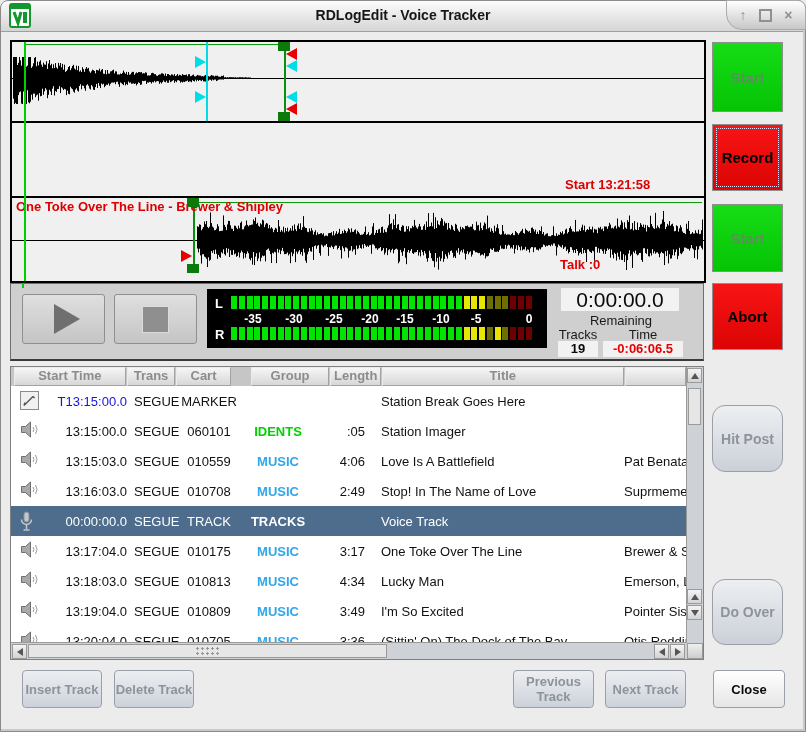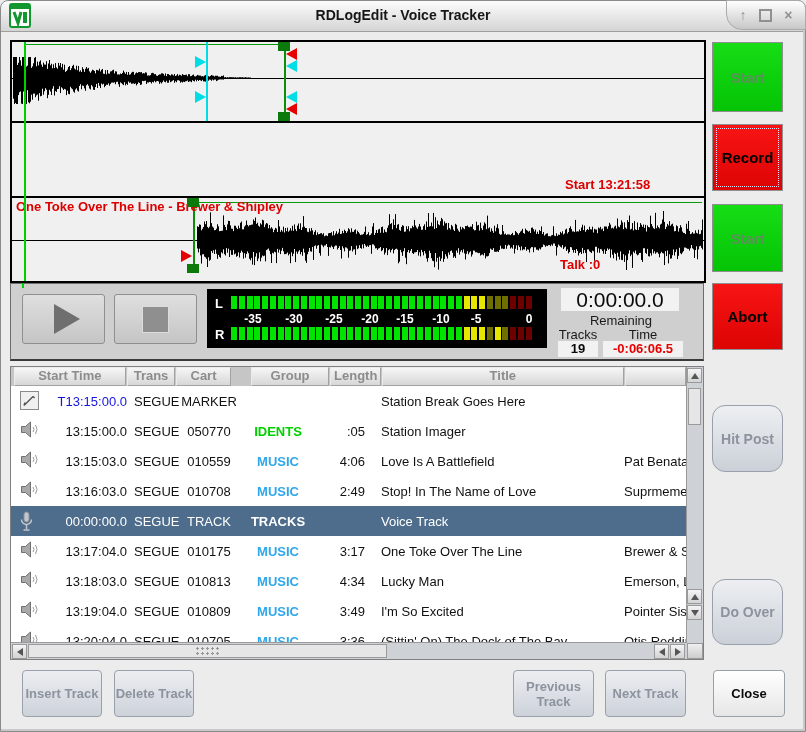--- a/index.html
+++ b/index.html
@@ -108,21 +108,21 @@
         background-image:radial-gradient(#969696 1px,transparent 1.1px);background-size:5px 5px;}
   .ar{width:0;height:0;}
   .ar-up{border-left:4px solid transparent;border-right:4px solid transparent;border-bottom:6px solid #555;}
   .ar-dn{border-left:4px solid transparent;border-right:4px solid transparent;border-top:6px solid #555;}
   .ar-lf{border-top:4px solid transparent;border-bottom:4px solid transparent;border-right:6px solid #555;}
   .ar-rt{border-top:4px solid transparent;border-bottom:4px solid transparent;border-left:6px solid #555;}
   .corner{position:absolute;right:0;bottom:0;width:16px;height:16px;
           background:linear-gradient(#efefef,#cdcdcd);border:1px solid #9a9a9a;box-sizing:border-box;}
 
   
-  .fbtn{position:absolute;top:670px;height:47px;border-radius:4px;border:1px solid #9aa0ab;
+  .fbtn{position:absolute;top:670px;height:38px;border-radius:4px;border:1px solid #9aa0ab;
         background:linear-gradient(#eceef1,#cdd2da);color:#8d939d;font-size:13px;font-weight:bold;
         display:flex;align-items:center;justify-content:center;text-align:center;
         padding:0 0;box-sizing:border-box;}
   #f-close{background:linear-gradient(#ffffff,#e6e6e6);color:#0a0a0a;}
 </style>
 </head>
 <body>
 
 <div class="titlebar">
   <span class="tb-icon">
@@ -326,21 +326,21 @@
         <span class="cell c-artist"></span>
       </div>
       <div class="row">
         <span class="c-icon"><svg width="20" height="17" viewBox="0 0 20 17">
             <path d="M1.5 5.5h4l5-4.5v15l-5-4.5h-4z" fill="#a9a9a9" stroke="#6f6f6f"></path>
             <path d="M13 6q2 2.5 0 5" stroke="#9a9a9a" fill="none"></path>
             <path d="M15.5 4q3 4.5 0 9" stroke="#9a9a9a" fill="none"></path>
           </svg></span>
         <span class="cell c-time">13:15:00.0</span>
         <span class="cell c-trans">SEGUE</span>
-        <span class="cell c-cart">050770</span>
+        <span class="cell c-cart">060101</span>
         <span class="cell c-group" style="color:#00d200">IDENTS</span>
         <span class="cell c-length">:05</span>
         <span class="cell c-title">Station Imager</span>
         <span class="cell c-artist"></span>
       </div>
       <div class="row">
         <span class="c-icon"><svg width="20" height="17" viewBox="0 0 20 17">
             <path d="M1.5 5.5h4l5-4.5v15l-5-4.5h-4z" fill="#a9a9a9" stroke="#6f6f6f"></path>
             <path d="M13 6q2 2.5 0 5" stroke="#9a9a9a" fill="none"></path>
             <path d="M15.5 4q3 4.5 0 9" stroke="#9a9a9a" fill="none"></path>

